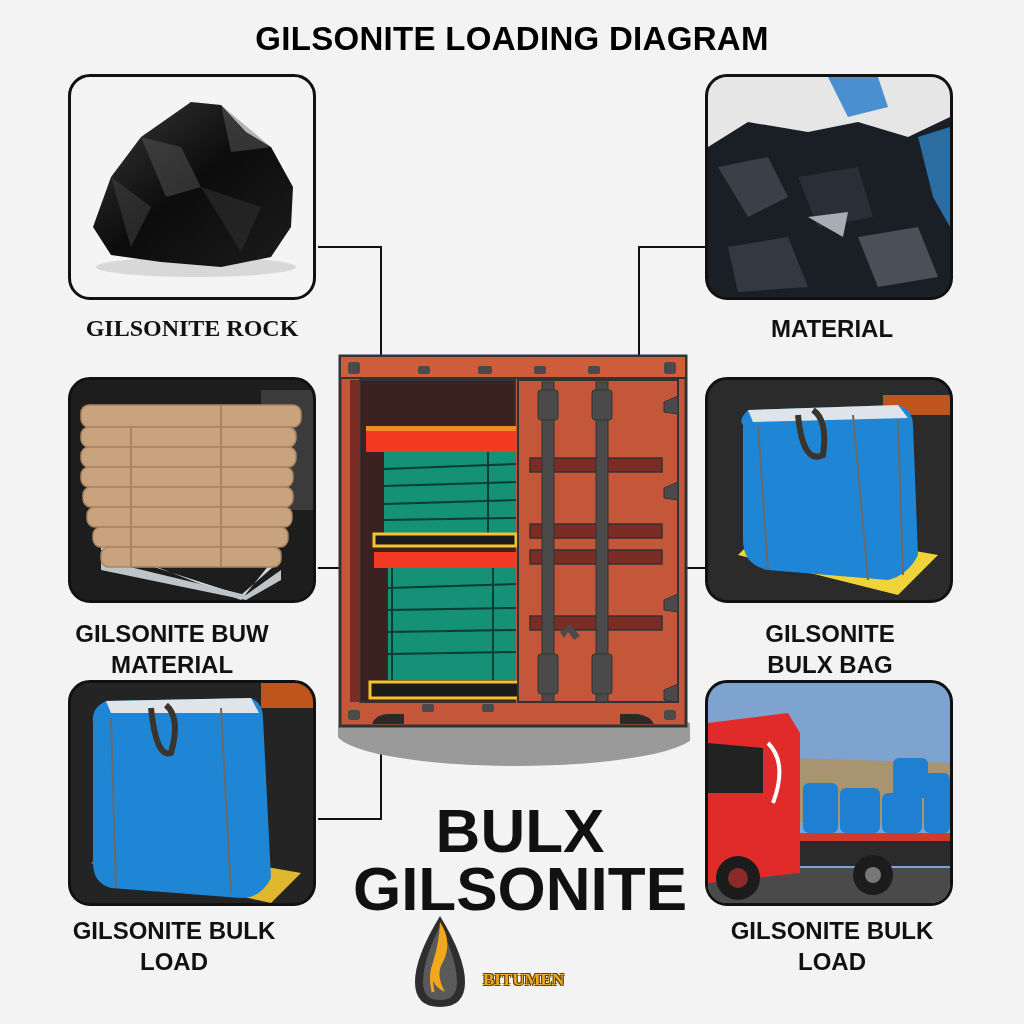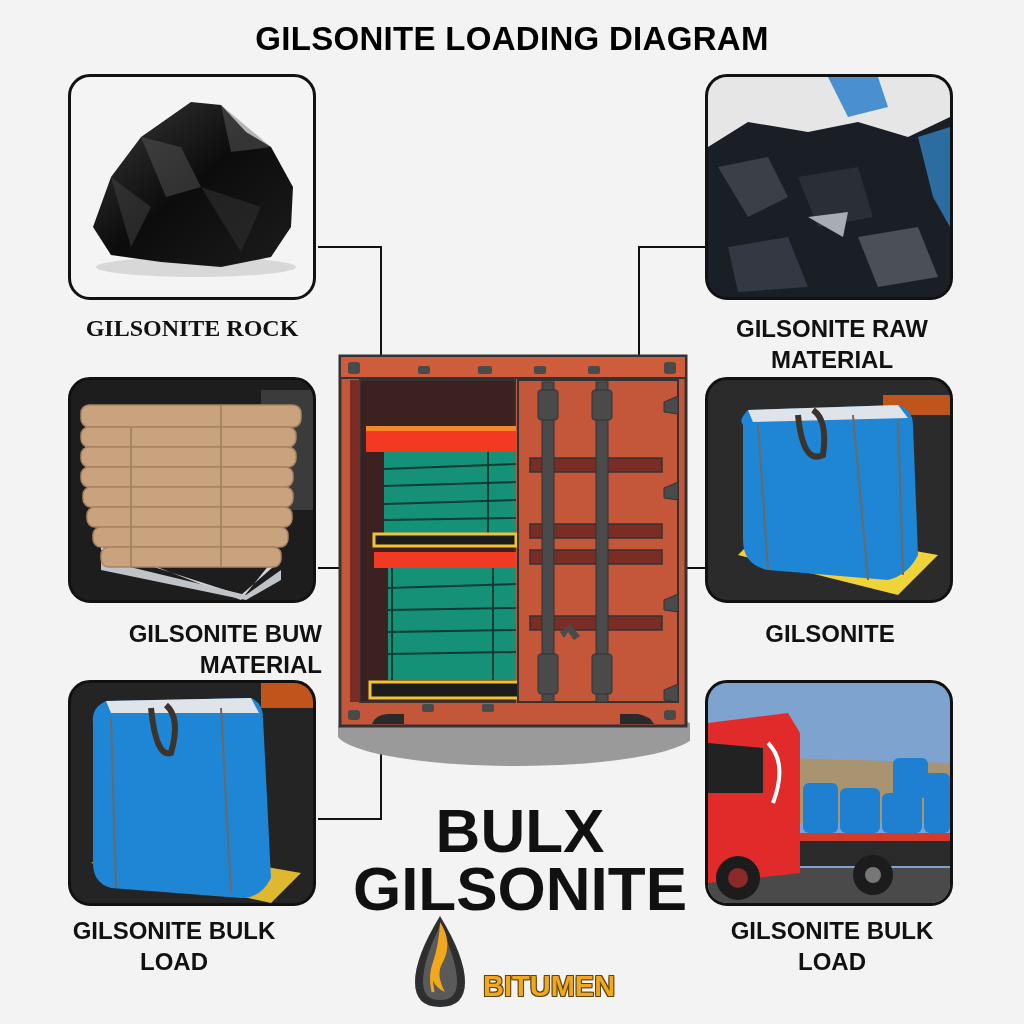--- a/index.html
+++ b/index.html
@@ -55,21 +55,20 @@
     <path d="M120 0 L170 0 L180 30 L140 40 Z" fill="#4a8fd0"></path>
     <path d="M210 60 L242 50 L242 150 L225 120 Z" fill="#2f7fc0" opacity="0.8"></path>
     <path d="M10 90 L60 80 L80 120 L40 140 Z" fill="#3a3f48"></path>
     <path d="M90 100 L150 90 L165 140 L110 150 Z" fill="#2a2e36"></path>
     <path d="M150 160 L210 150 L230 200 L170 210 Z" fill="#4a4f58"></path>
     <path d="M20 170 L80 160 L100 210 L30 215 Z" fill="#333842"></path>
     <path d="M100 140 L140 135 L135 160 Z" fill="#a8acb4"></path>
   </svg>
 </div>
 <div class="cap" style="left:682px;top:313px;">
-  <div>GILSONITE RAW</div>
   <div>MATERIAL</div>
 </div>
 
 <div class="card" style="left:68px;top:377px;">
   <svg width="242" height="220" viewBox="0 0 242 220">
     <rect width="242" height="220" fill="#1d1d1d"></rect>
     <rect x="190" y="10" width="52" height="120" fill="#3b3b3b"></rect>
     <path d="M30 165 L170 220 L210 170 L210 180 L170 215 L30 170 Z" fill="#cfd3d6"></path>
     <path d="M30 180 L175 215 L210 190 L210 200 L175 220 L30 190 Z" fill="#bfc4c8"></path>
     <g fill="#c9a27e" stroke="#a98462" stroke-width="1.5">
@@ -81,40 +80,41 @@
       <rect x="16" y="127" width="205" height="20" rx="8"></rect>
       <rect x="22" y="147" width="195" height="20" rx="8"></rect>
       <rect x="30" y="167" width="180" height="20" rx="8"></rect>
     </g>
     <g stroke="#a98462" stroke-width="2">
       <line x1="150" y1="25" x2="150" y2="187"></line>
       <line x1="60" y1="47" x2="60" y2="187"></line>
     </g>
   </svg>
 </div>
-<div class="cap" style="left:22px;top:618px;text-align:right;">
+<div class="cap" style="left:22px;top:618px;">
   <div>GILSONITE BUW</div>
   <div>MATERIAL</div>
 </div>
 
 <div class="card" style="left:705px;top:377px;">
   <svg width="242" height="220" viewBox="0 0 242 220">
     <rect width="242" height="220" fill="#2b2b2b"></rect>
     <rect x="175" y="15" width="67" height="20" fill="#c0551c"></rect>
     <path d="M30 175 L190 215 L230 175 L60 145 Z" fill="#f0d23a"></path>
     <path d="M35 45 Q30 40 40 30 L190 25 Q205 30 205 45 L210 175 Q200 195 180 200 L60 190 Q35 185 35 160 Z" fill="#1f86d6"></path>
     <path d="M40 30 L190 25 L200 38 L45 42 Z" fill="#dfe4ea"></path>
     <path d="M90 35 Q95 85 115 75 Q120 40 105 30" fill="none" stroke="#3a342c" stroke-width="6"></path>
     <line x1="50" y1="45" x2="60" y2="190" stroke="#6a6a6a" stroke-width="2"></line>
     <line x1="145" y1="35" x2="160" y2="200" stroke="#6a6a6a" stroke-width="2"></line>
     <line x1="190" y1="40" x2="195" y2="195" stroke="#6a6a6a" stroke-width="2"></line>
   </svg>
 </div>
 <div class="cap" style="left:680px;top:618px;">
   <div>GILSONITE</div>
+  <div>BULX BAG</div>
 </div>
 
 <div class="card" style="left:68px;top:680px;">
   <svg width="242" height="220" viewBox="0 0 242 220">
     <rect width="242" height="220" fill="#242424"></rect>
     <rect x="190" y="0" width="52" height="25" fill="#c0551c"></rect>
     <path d="M20 180 L200 220 L230 190 L60 160 Z" fill="#e0b830"></path>
     <path d="M22 40 Q20 25 35 18 L180 15 Q192 20 192 35 L200 195 Q190 215 170 215 L40 205 Q22 200 22 180 Z" fill="#1f86d6"></path>
     <path d="M35 18 L180 15 L188 30 L40 30 Z" fill="#dfe4ea"></path>
     <path d="M80 25 Q85 75 100 70 Q110 35 95 22" fill="none" stroke="#3a342c" stroke-width="6"></path>
@@ -226,14 +226,14 @@
 <div class="big" style="top:800px;">BULX</div>
 <div class="big" style="top:858px;">GILSONITE</div>
 
 <div class="logo">
   <svg width="70" height="100" viewBox="0 0 70 100" style="position:absolute;left:0;top:0;">
     <path d="M35 4 Q10 45 10 70 Q10 95 35 95 Q60 95 60 70 Q60 45 35 4 Z" fill="#2e2e2e"></path>
     <path d="M35 14 Q18 48 18 70 Q18 88 35 88 Q52 88 52 70 Q52 48 35 14 Z" fill="#5a5a5a"></path>
     <path d="M35 10 Q48 30 38 50 Q30 62 40 80 Q22 72 28 50 Q34 32 35 10 Z" fill="#f2a81d"></path>
     <path d="M30 50 Q24 62 28 80" stroke="#f2a81d" stroke-width="3" fill="none"></path>
   </svg>
-  <div class="logo-text" style="top:58px;font-size:29px;">BITUMEN</div>
+  <div class="logo-text" style="top:58px;font-size:17px;font-family:Liberation Serif, serif;">BITUMEN</div>
 </div>
 
 </body></html>

